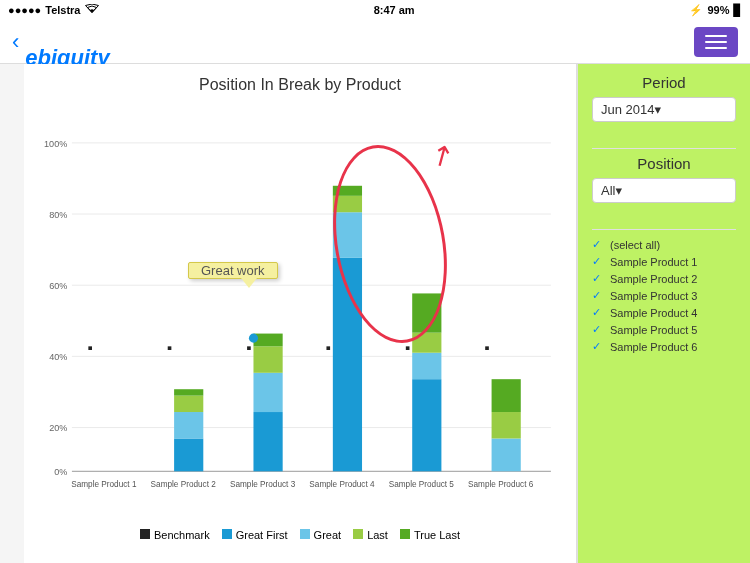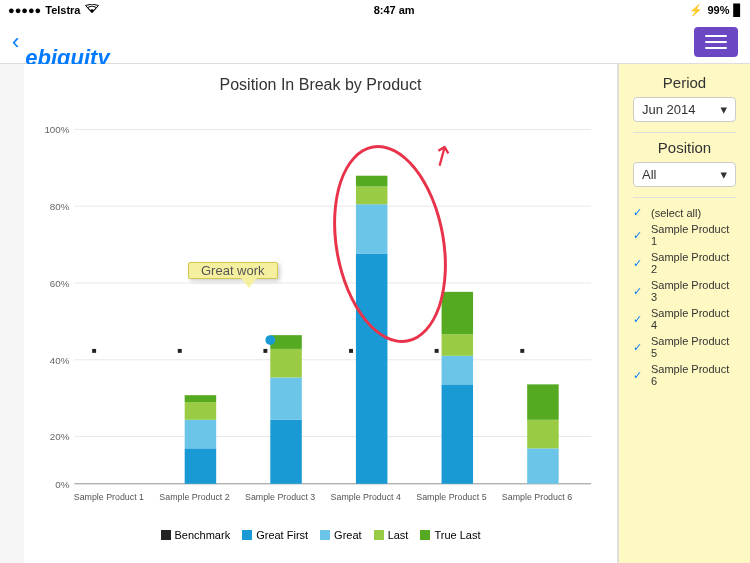--- a/index.html
+++ b/index.html
@@ -66,42 +66,42 @@
     }
     .chart-title {
       text-align: center;
       font-size: 16px;
       color: #333;
       margin-bottom: 10px;
     }
 
     
     .sidebar {
-      width: 132px;
-      background: #fef9c3;
+      width: 173px;
+      background: #bef264;
       padding: 10px 14px;
       border-left: 1px solid #e0e0e0;
     }
     .sidebar-section-title {
       text-align: center;
       font-size: 15px;
       color: #333;
       font-weight: 500;
       margin-bottom: 6px;
     }
     .sidebar-dropdown {
       display: flex;
       align-items: center;
-      justify-content: space-between;
+      justify-content: flex-start;
       border: 1px solid #ccc;
       border-radius: 4px;
       padding: 4px 8px;
       font-size: 13px;
       color: #333;
-      margin-bottom: 10px;
+      margin-bottom: 26px;
       cursor: pointer;
       background: #fff;
     }
     .sidebar-divider { border: none; border-top: 1px solid #e0e0e0; margin: 6px 0; }
     .product-list { margin-top: 4px; }
     .product-item {
       display: flex;
       align-items: center;
       gap: 6px;
       font-size: 11px;
@@ -113,21 +113,21 @@
     
     .legend {
       display: flex;
       align-items: center;
       justify-content: center;
       gap: 12px;
       padding: 6px 0 4px 0;
       font-size: 11px;
       flex-wrap: wrap;
     }
-    .legend-item { display: flex; align-items: center; gap: 4px; }
+    .legend-item { display: flex; align-items: flex-start; gap: 4px; }
     .legend-box { width: 10px; height: 10px; display: inline-block; }
 
     
     .chart-svg-wrapper {
       position: relative;
       width: 100%;
       height: calc(100% - 60px);
     }
 
     

